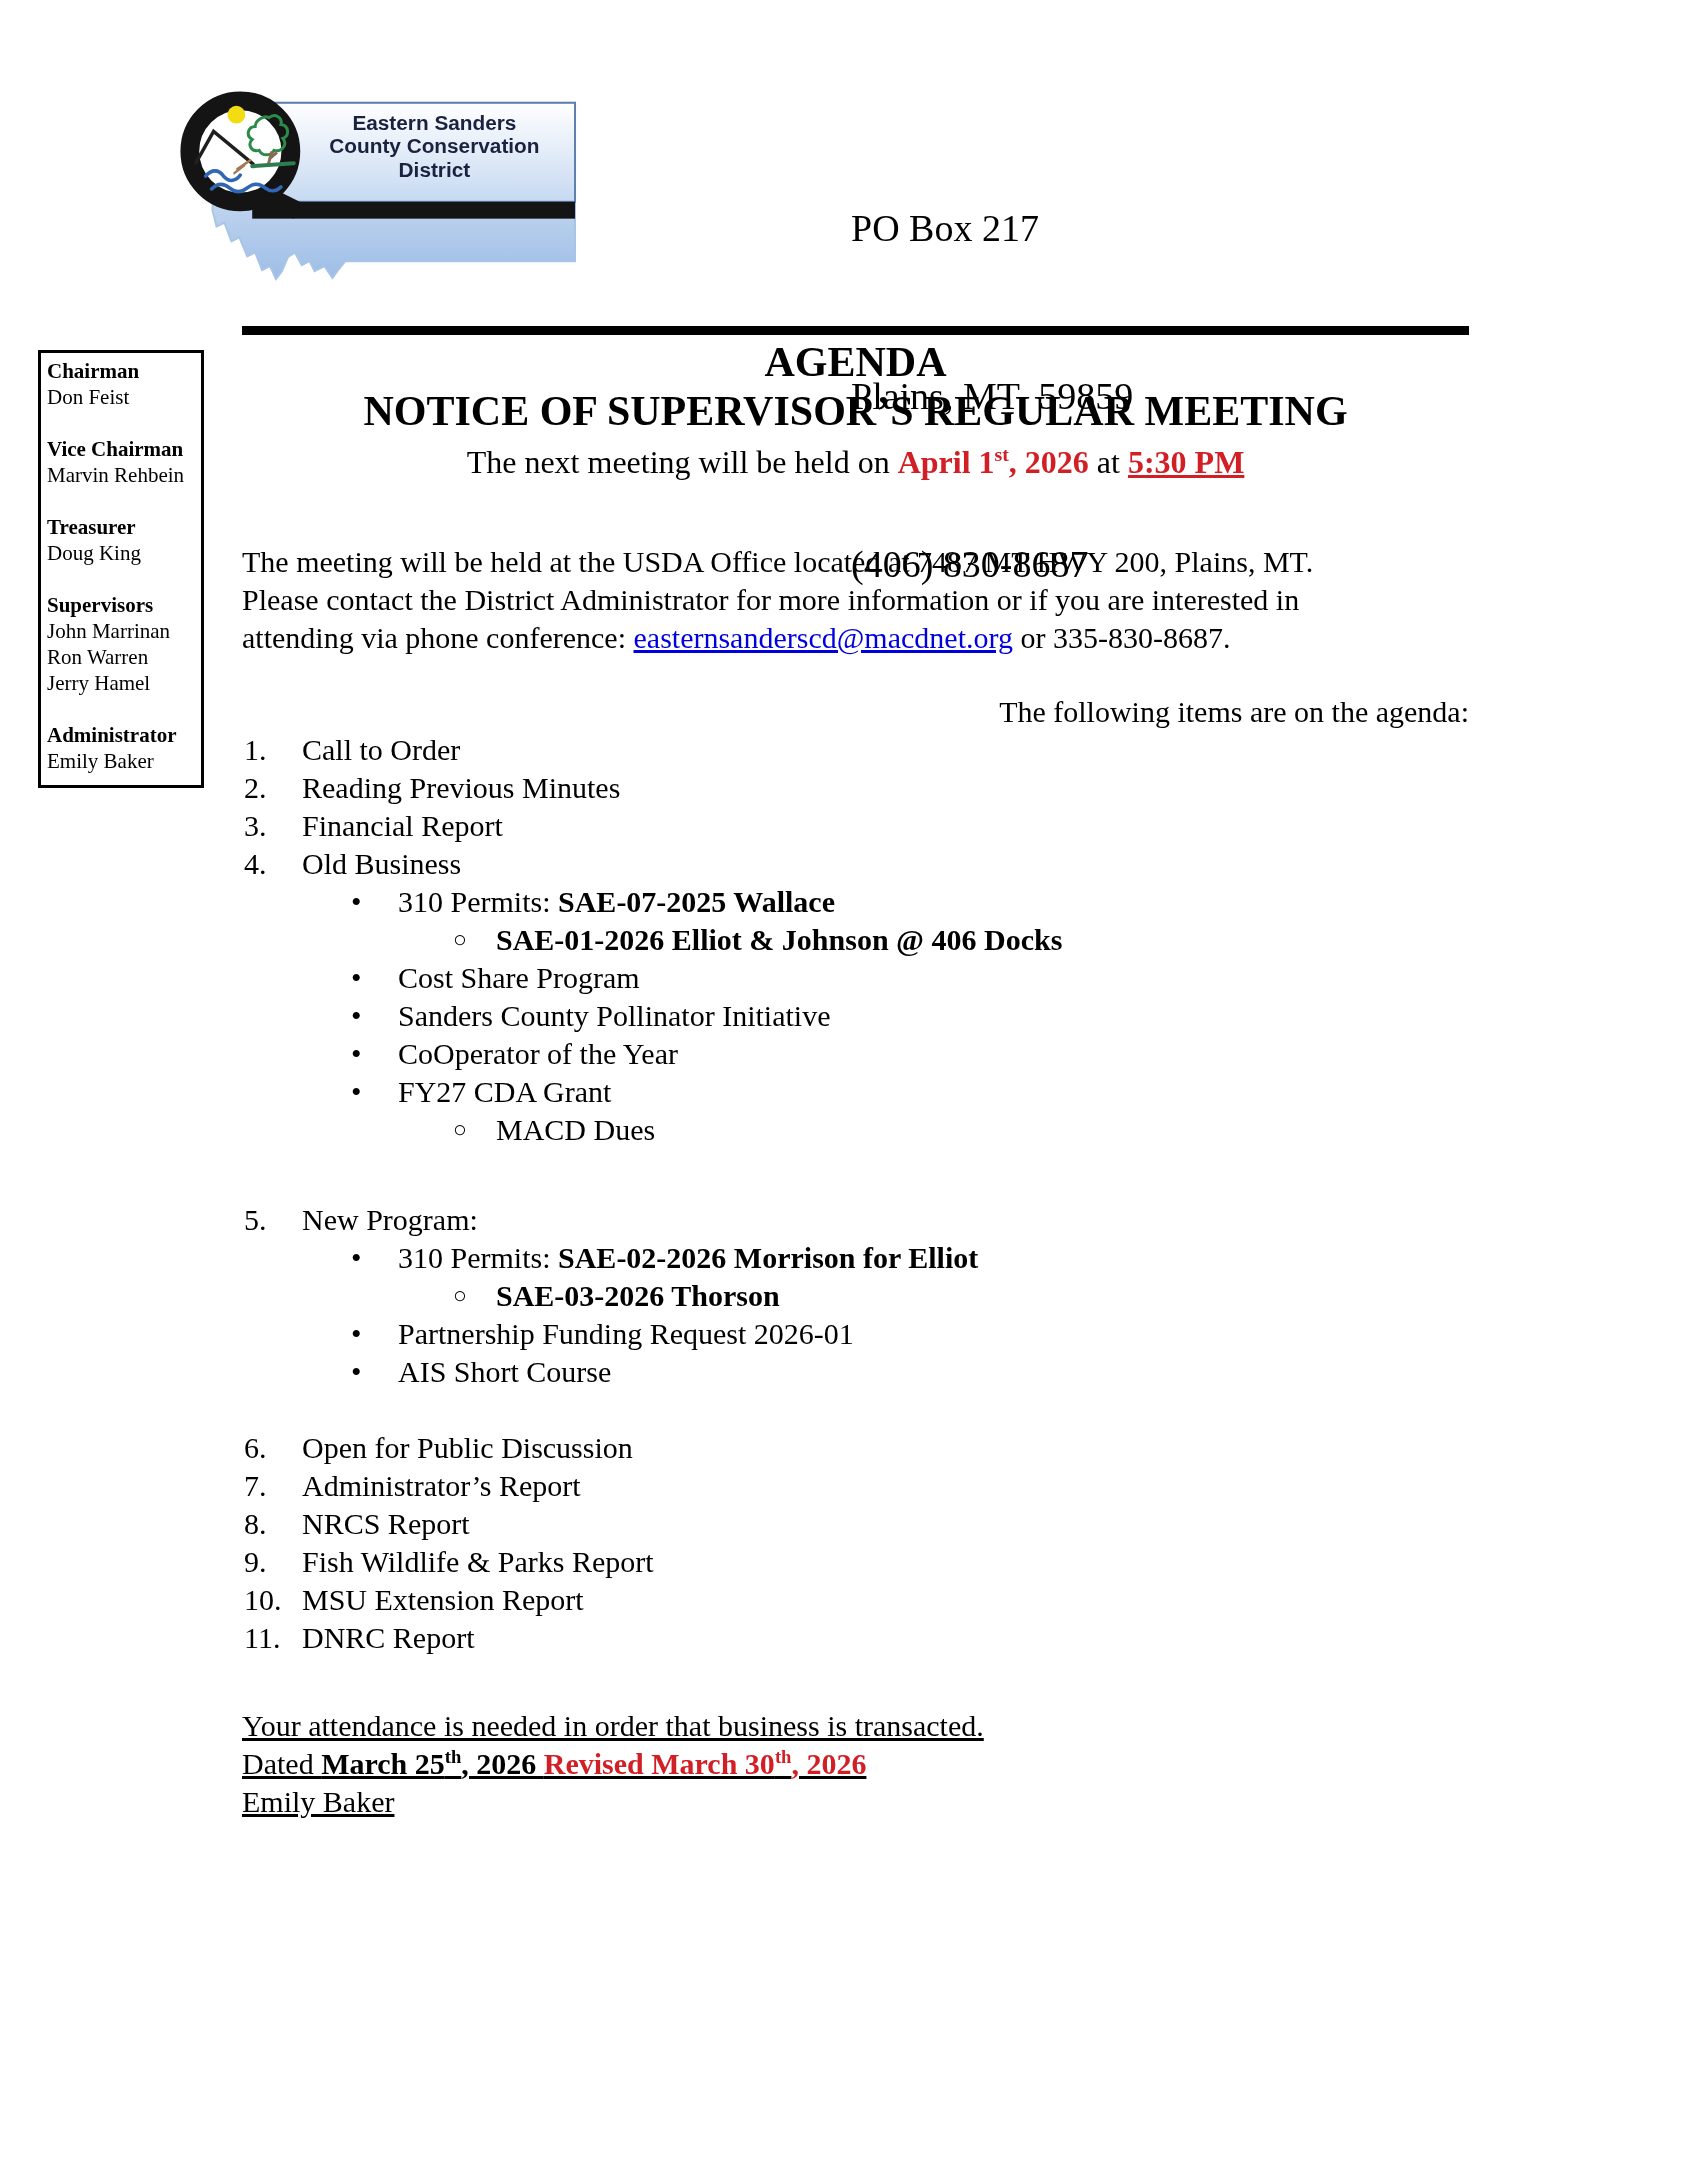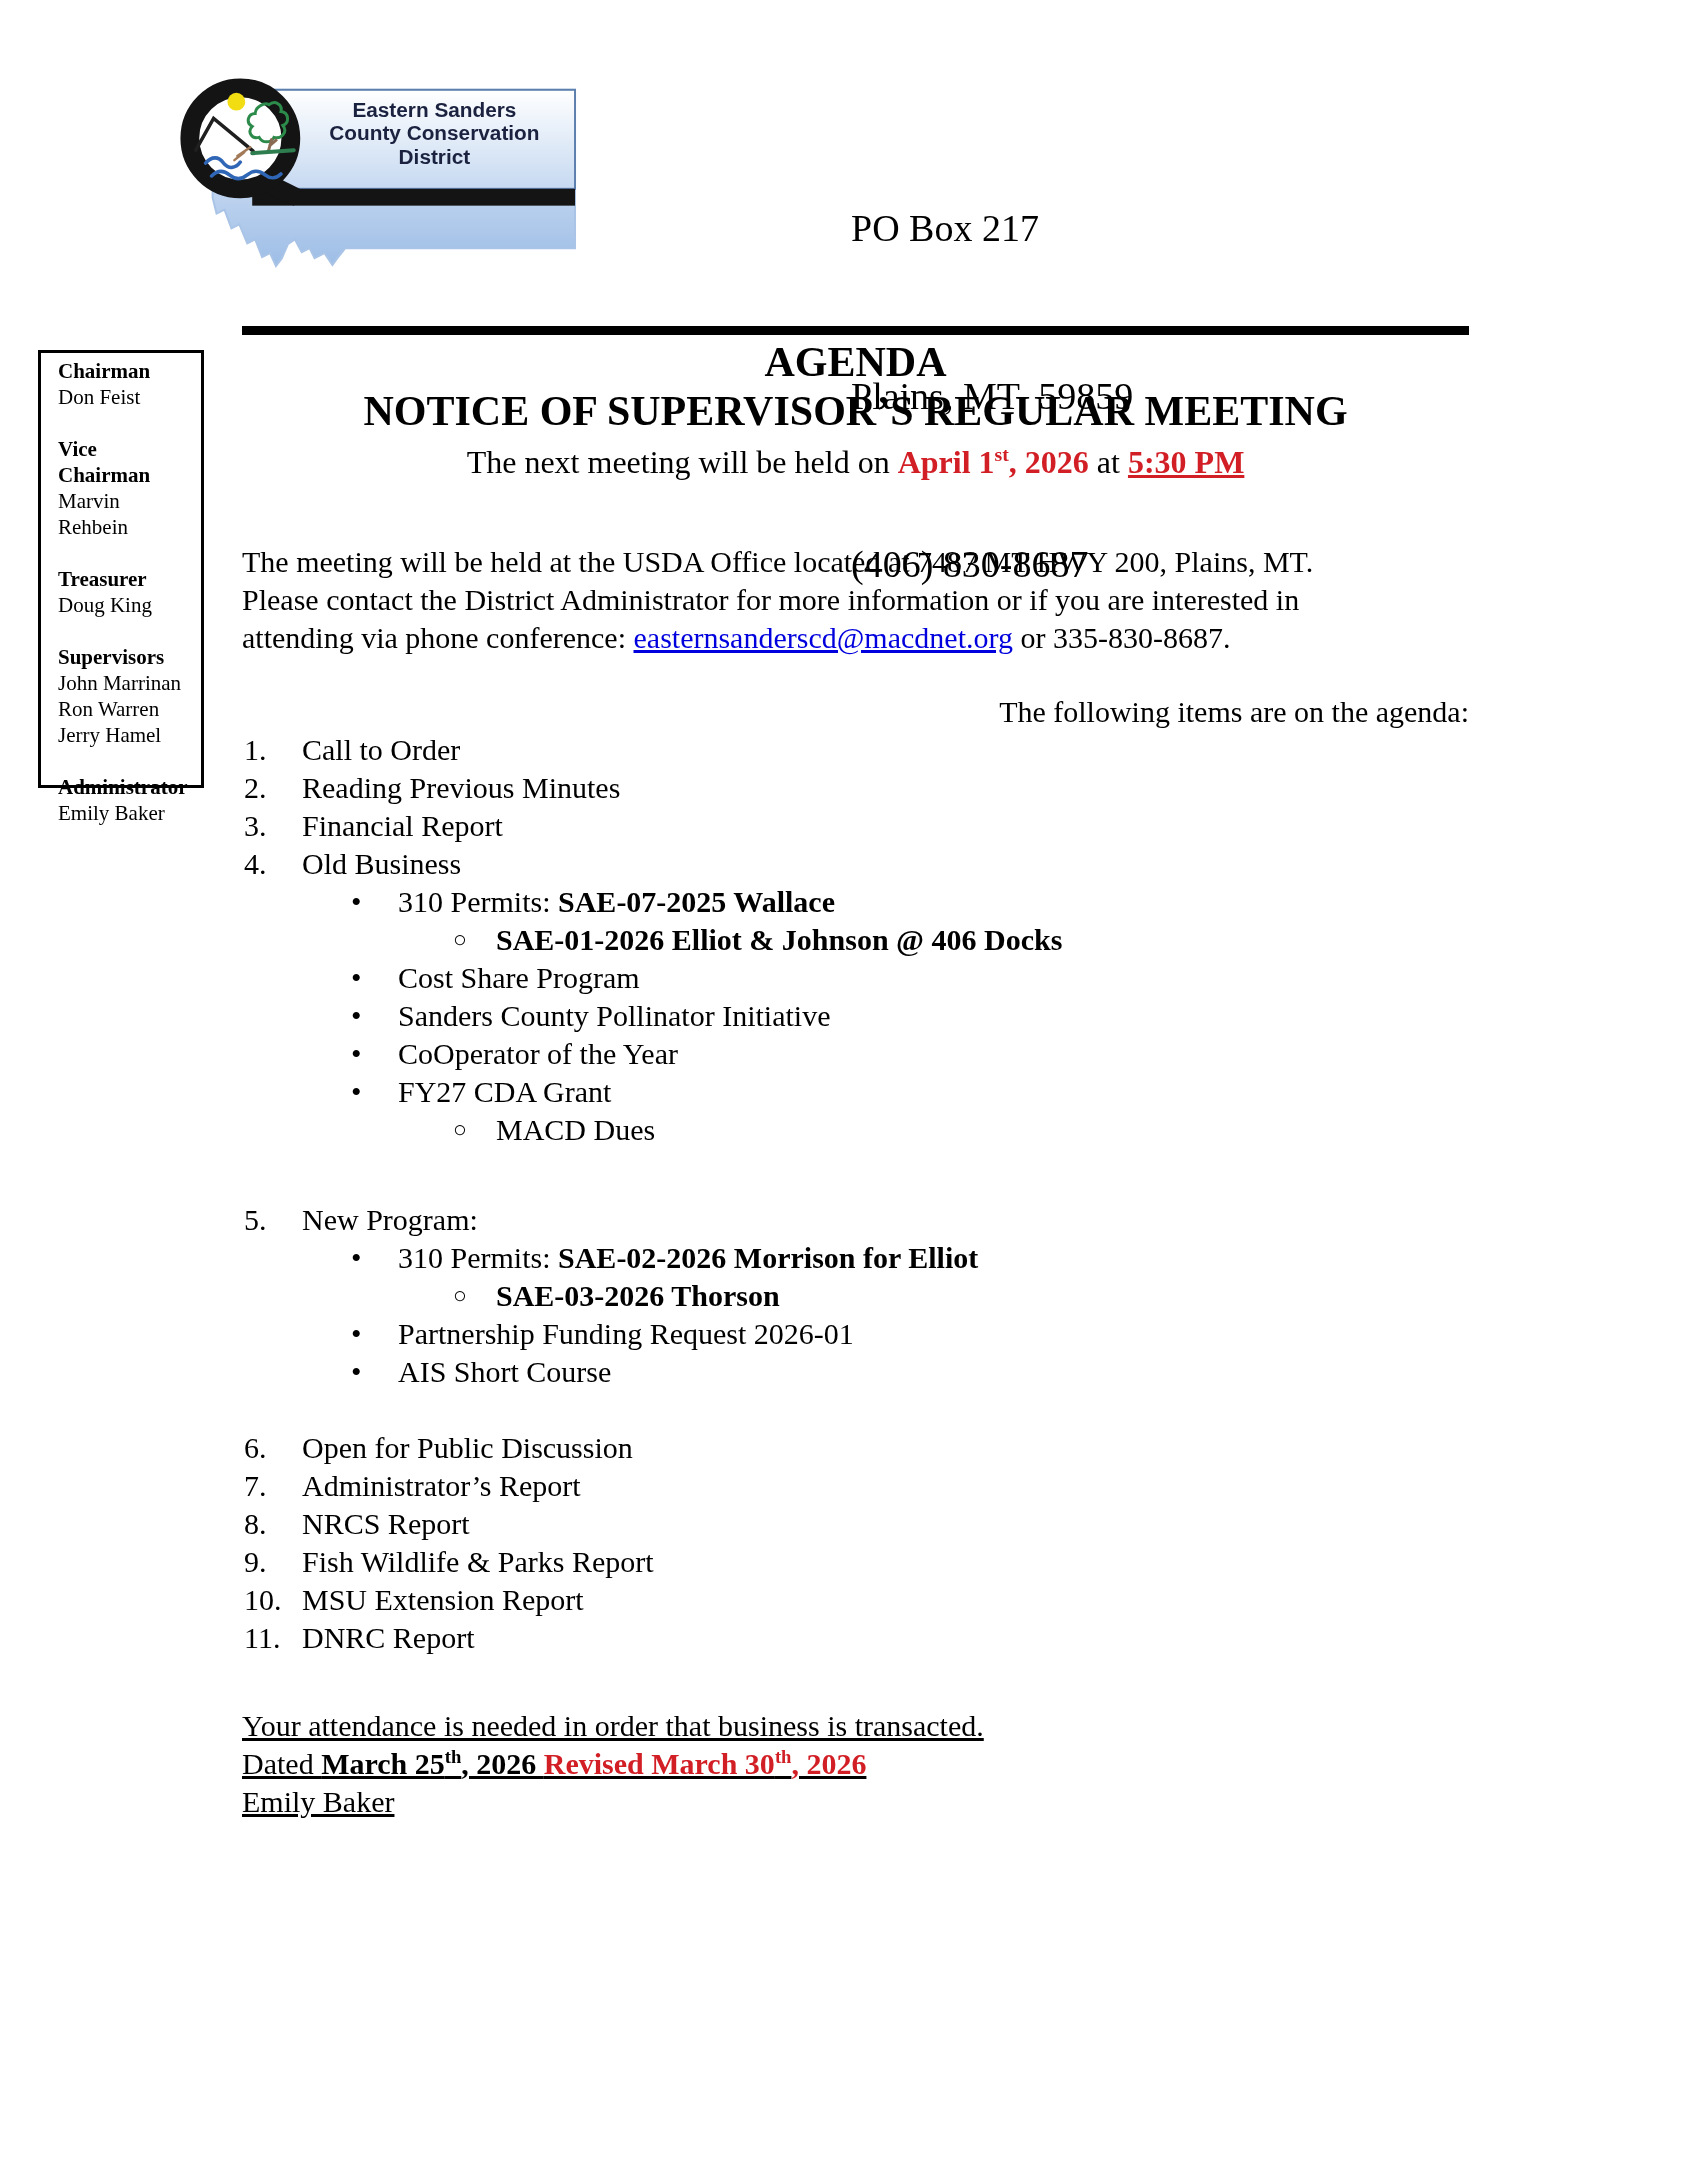--- a/index.html
+++ b/index.html
@@ -3,27 +3,27 @@
 <meta charset="utf-8">
 <style>
   html,body { margin:0; padding:0; background:#888; }
   .page {
     position:relative; width:1692px; height:2178px; background:#ffffff;
     font-family:"Liberation Serif", serif; color:#000; overflow:hidden;
     margin:0 auto;
   }
 
   
-  .logo-wrap { position:absolute; left:167px; top:69px; width:416px; height:199px; }
+  .logo-wrap { position:absolute; left:167px; top:82px; width:416px; height:199px; }
   .contact { position:absolute; left:851px; top:88px; font-size:38px; line-height:56px; white-space:pre; }
 
   
   .officers {
     position:absolute; left:38px; top:350px; width:166px; height:438px;
-    border:3px solid #000; box-sizing:border-box; padding:5px 17px;
+    border:3px solid #000; box-sizing:border-box; padding:5px 6px;
     font-size:21px; line-height:26px;
   }
   .officers .group { margin-bottom:26px; }
   .officers .role { font-weight:bold; }
 
   
   .main { position:absolute; left:242px; top:326px; width:1227px; }
   .rule { height:9px; background:#000; }
   .doc-title { text-align:center; font-size:42px; line-height:47px; font-weight:bold; margin:4px 0 0; }
   .doc-notice { text-align:center; font-size:42px; line-height:50px; font-weight:bold; margin:0; }

